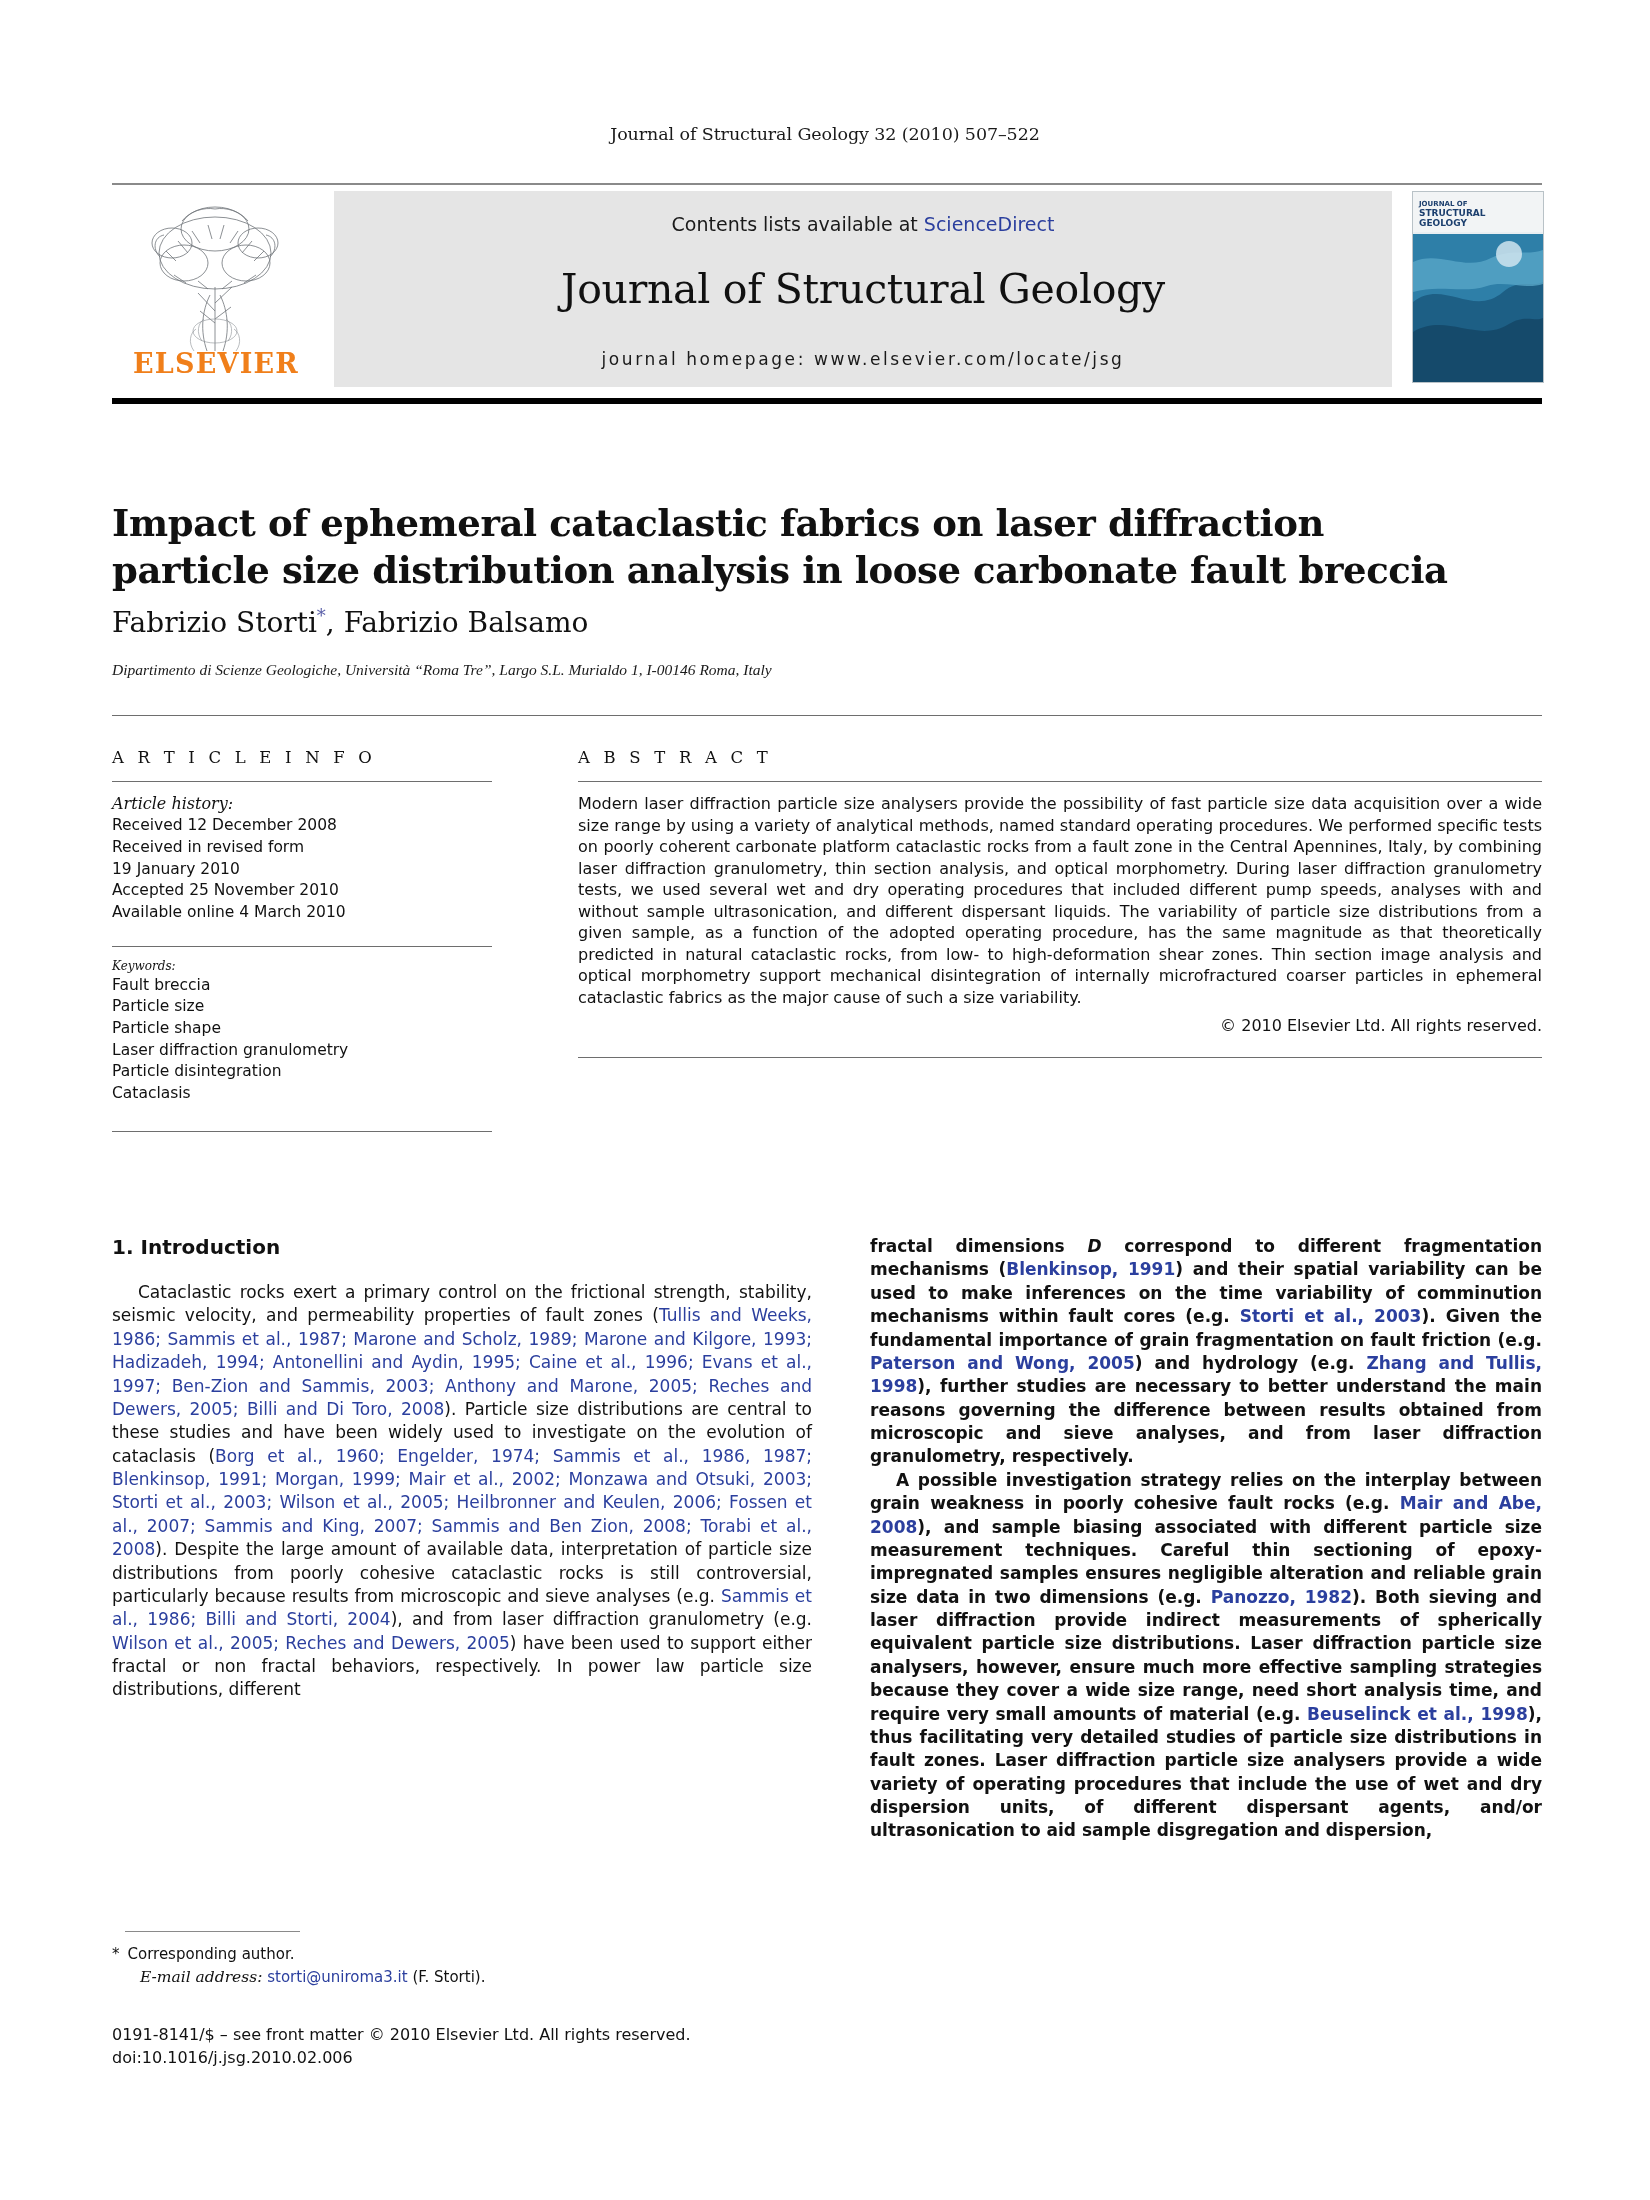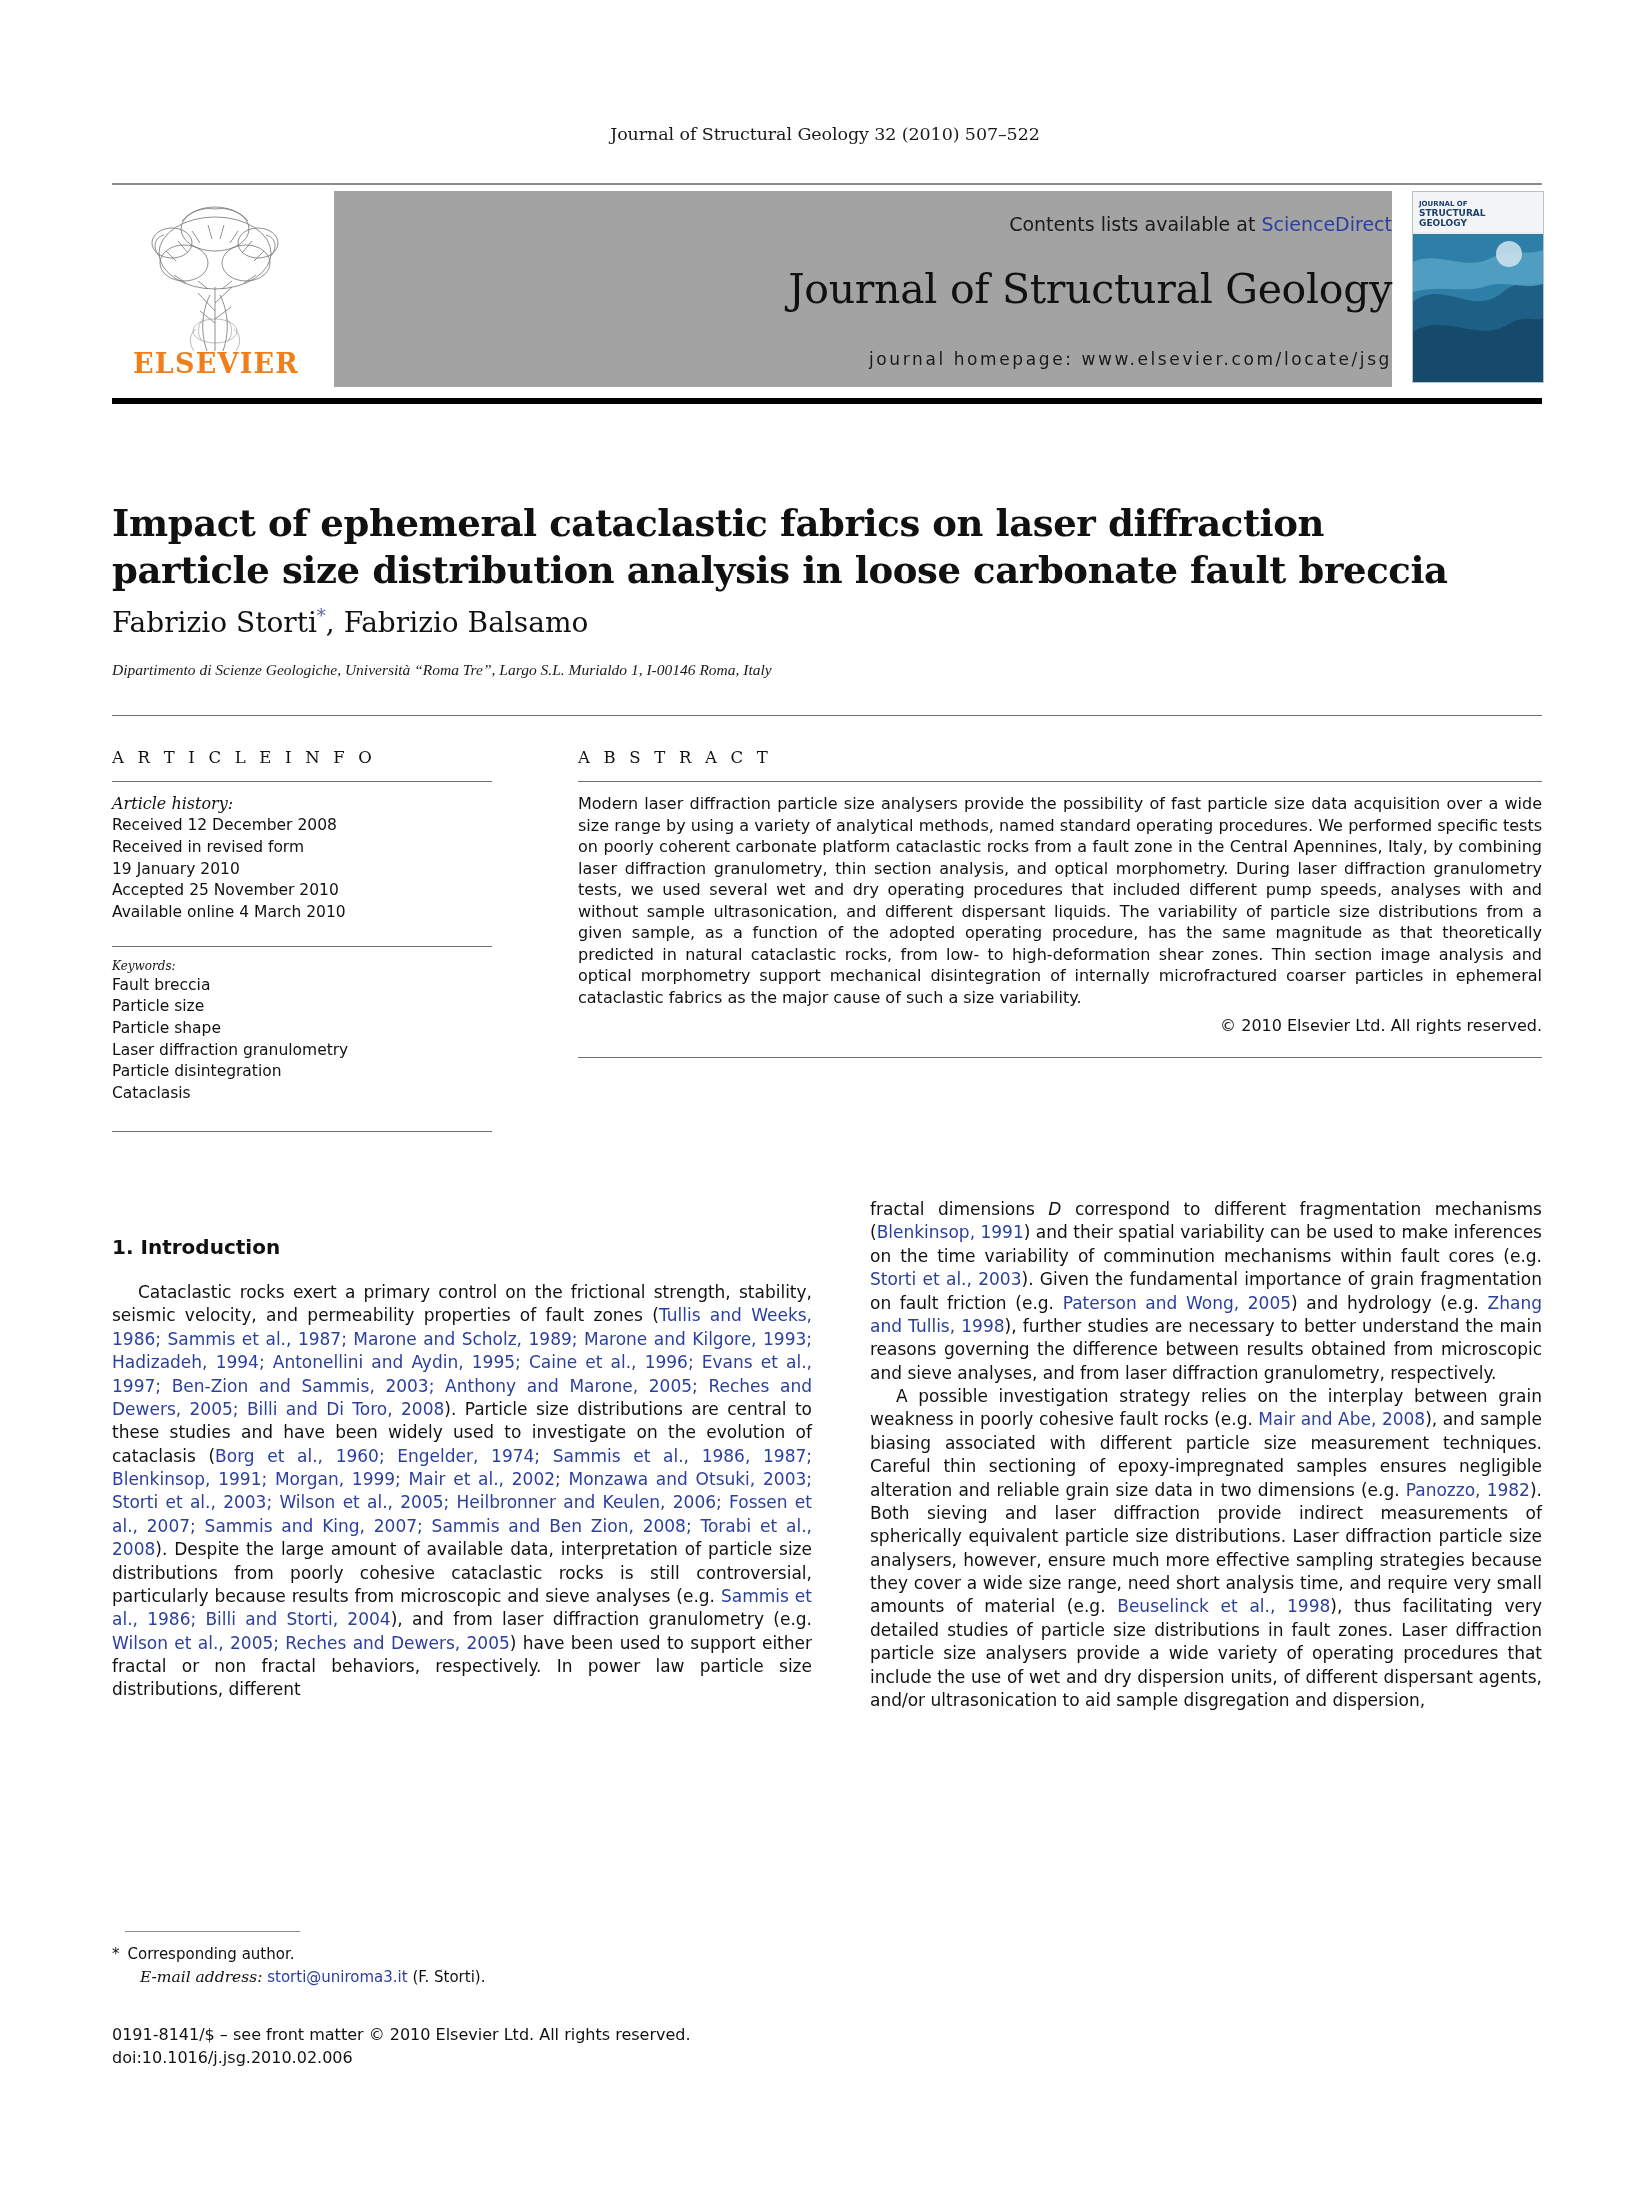--- a/index.html
+++ b/index.html
@@ -68,22 +68,22 @@
     font-weight: bold;
     color: #F07F1A;
     letter-spacing: 1.2px;
   }
   .sd-band {
     position: absolute;
     left: 222px;
     top: 0px;
     width: 1058px;
     height: 196px;
-    background: #a3a3a3;
-    text-align: right;
+    background: #e5e5e5;
+    text-align: center;
   }
   .sd-line {
     font-family: "DejaVu Sans", sans-serif;
     font-size: 19px;
     color: #1a1a1a;
     padding-top: 22px;
   }
   .sd-link { color: #2b3f9e; }
   .journal-name {
     font-family: "DejaVu Serif", serif;
@@ -229,23 +229,24 @@
 
   
   .body-left {
     position: absolute;
     top: 1235px;
     left: 112px;
     width: 700px;
   }
   .body-right {
     position: absolute;
-    top: 1198px;
+    top: 1235px;
     left: 870px;
     width: 672px;
+    font-weight: bold;
   }
   h2.section-title {
     font-family: "DejaVu Sans", sans-serif;
     font-size: 20px;
     font-weight: bold;
     margin: 0 0 22px 0;
     color: #111111;
   }
   p.para {
     font-family: "DejaVu Sans", sans-serif;

